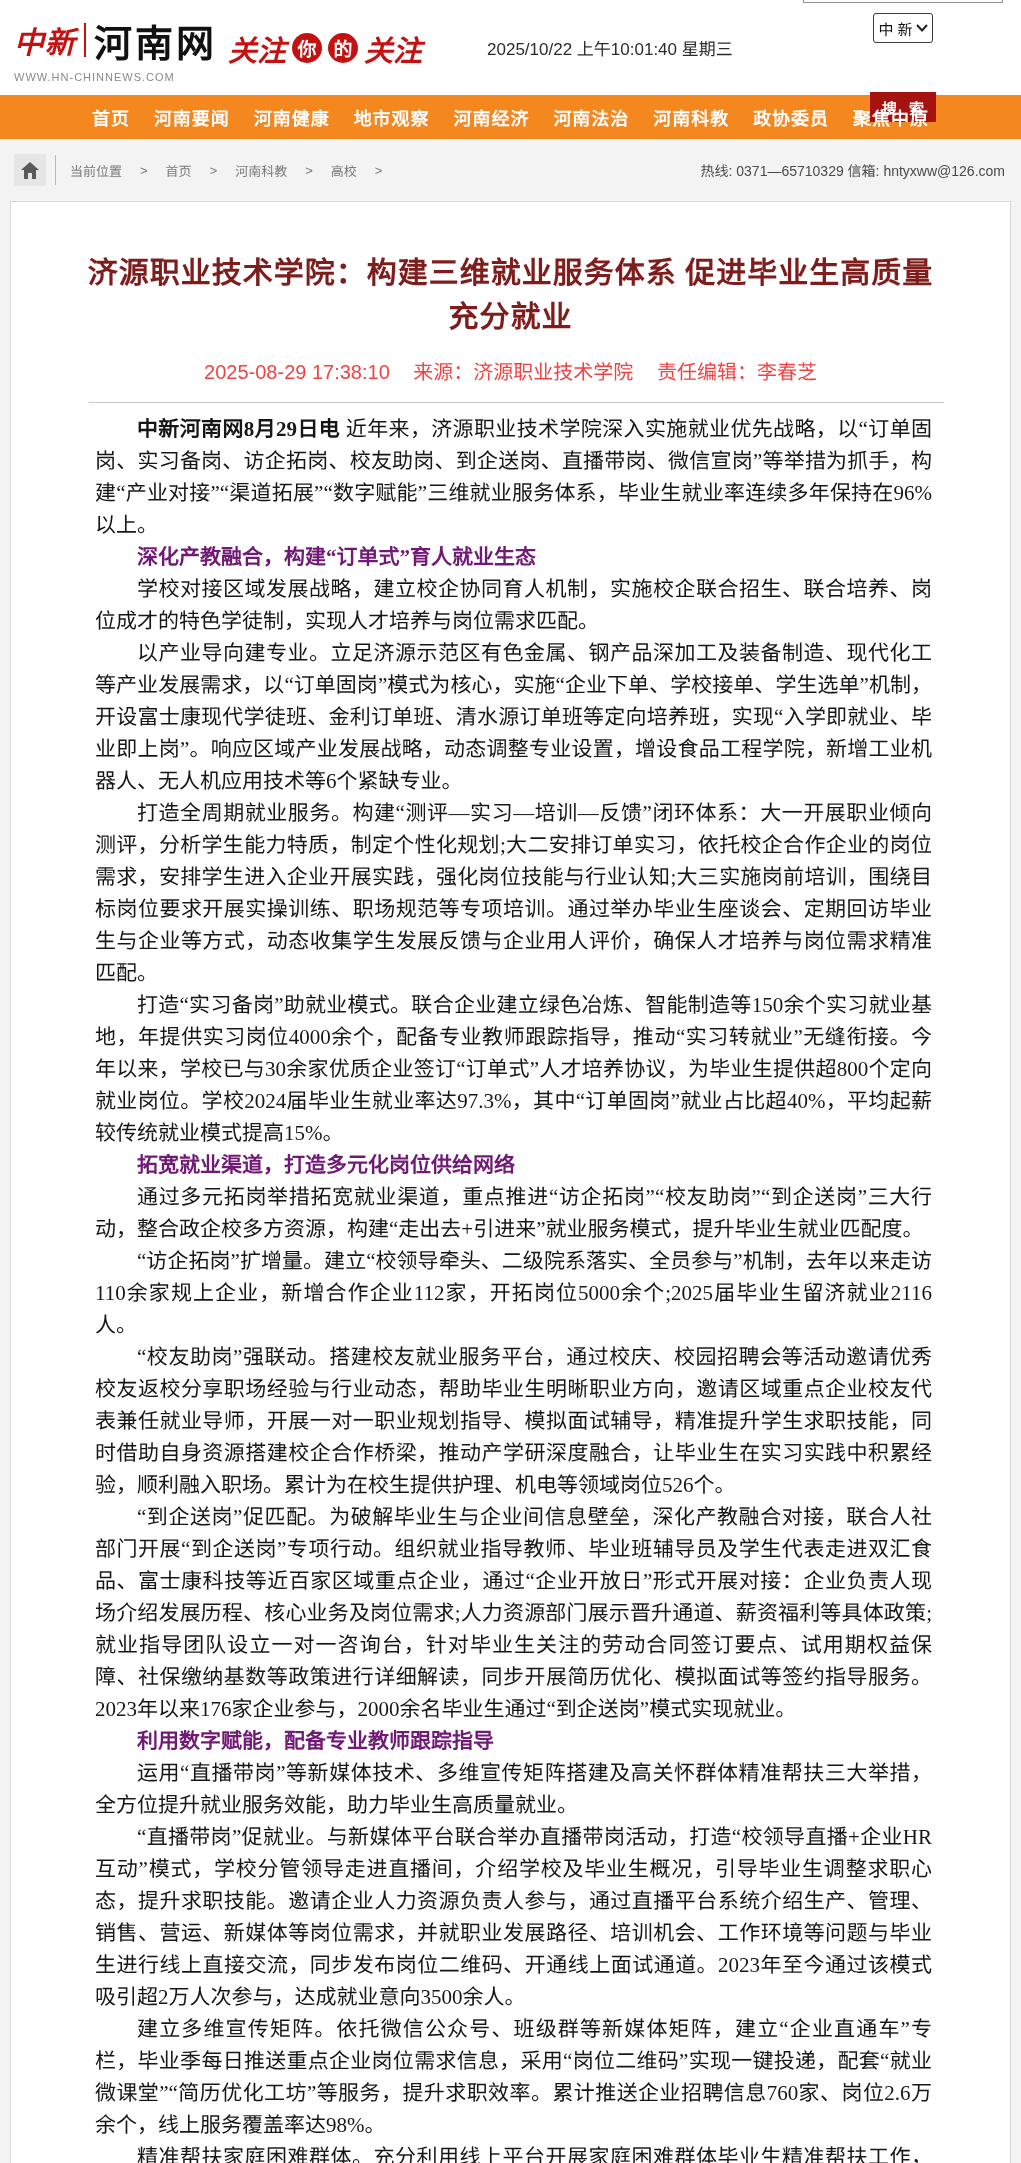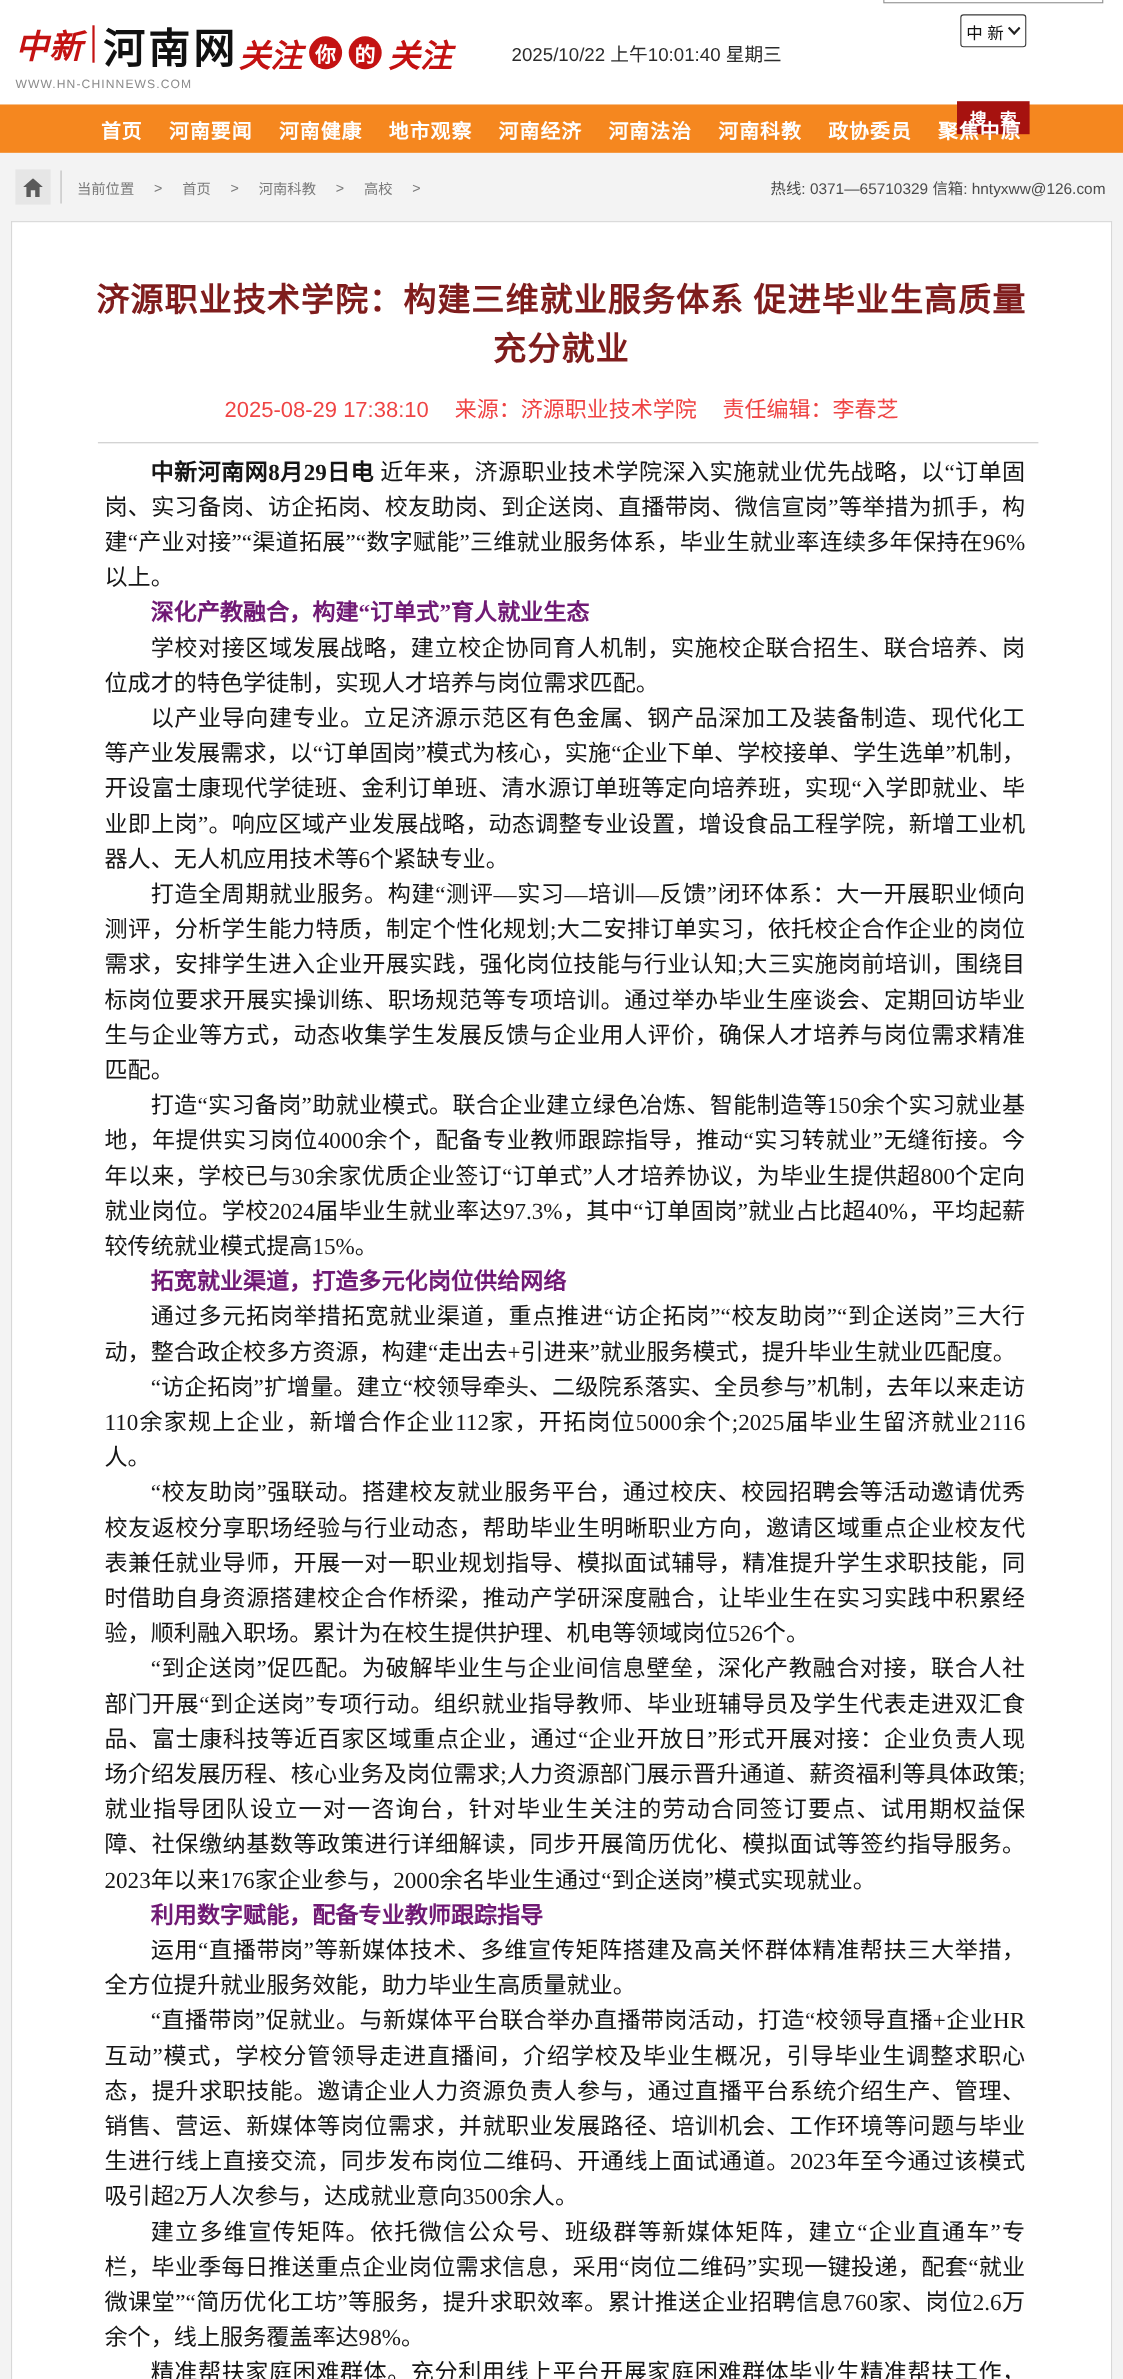--- a/index.html
+++ b/index.html
@@ -1,20 +1,20 @@
 <!DOCTYPE html>
 <html lang="zh-CN"><head>
 <meta charset="utf-8">
 <style>
   * { margin:0; padding:0; box-sizing:border-box; }
   html,body { width:1021px; height:2163px; overflow:hidden; }
   body { background:#f3f3f3; font-family:"Liberation Sans", sans-serif; }
 
   
-  .header { height:95px; background:#fff; display:flex; align-items:center; padding:0 18px 0 14px; }
+  .header { height:95px; background:#fff; display:flex; align-items:center; padding:0 18px 0 14px;gap:11px; }
   .logo { display:flex; flex-direction:column; }
   .logo-row { display:flex; align-items:center; }
   .logo-cn { color:#c41212; font-size:30px; font-weight:700; font-style:italic; letter-spacing:1px; }
   .logo-sep { width:2px; height:34px; background:#c41212; margin:0 8px; }
   .logo-hn { color:#111; font-size:38px; font-weight:700; letter-spacing:3px; font-family:"Liberation Serif", serif; }
   .logo-url { font-size:11px; color:#8a8a8a; letter-spacing:1px; margin-top:3px; }
   .slogan { display:flex; align-items:center; gap:6px; color:#c41212;
             font-size:29px; font-weight:700; font-style:italic; font-family:"Liberation Serif", serif; }
   .slogan-badge { width:30px; height:30px; border-radius:50%; background:#c41212; color:#fff;
                   font-size:19px; font-style:normal; display:flex; align-items:center; justify-content:center; }

